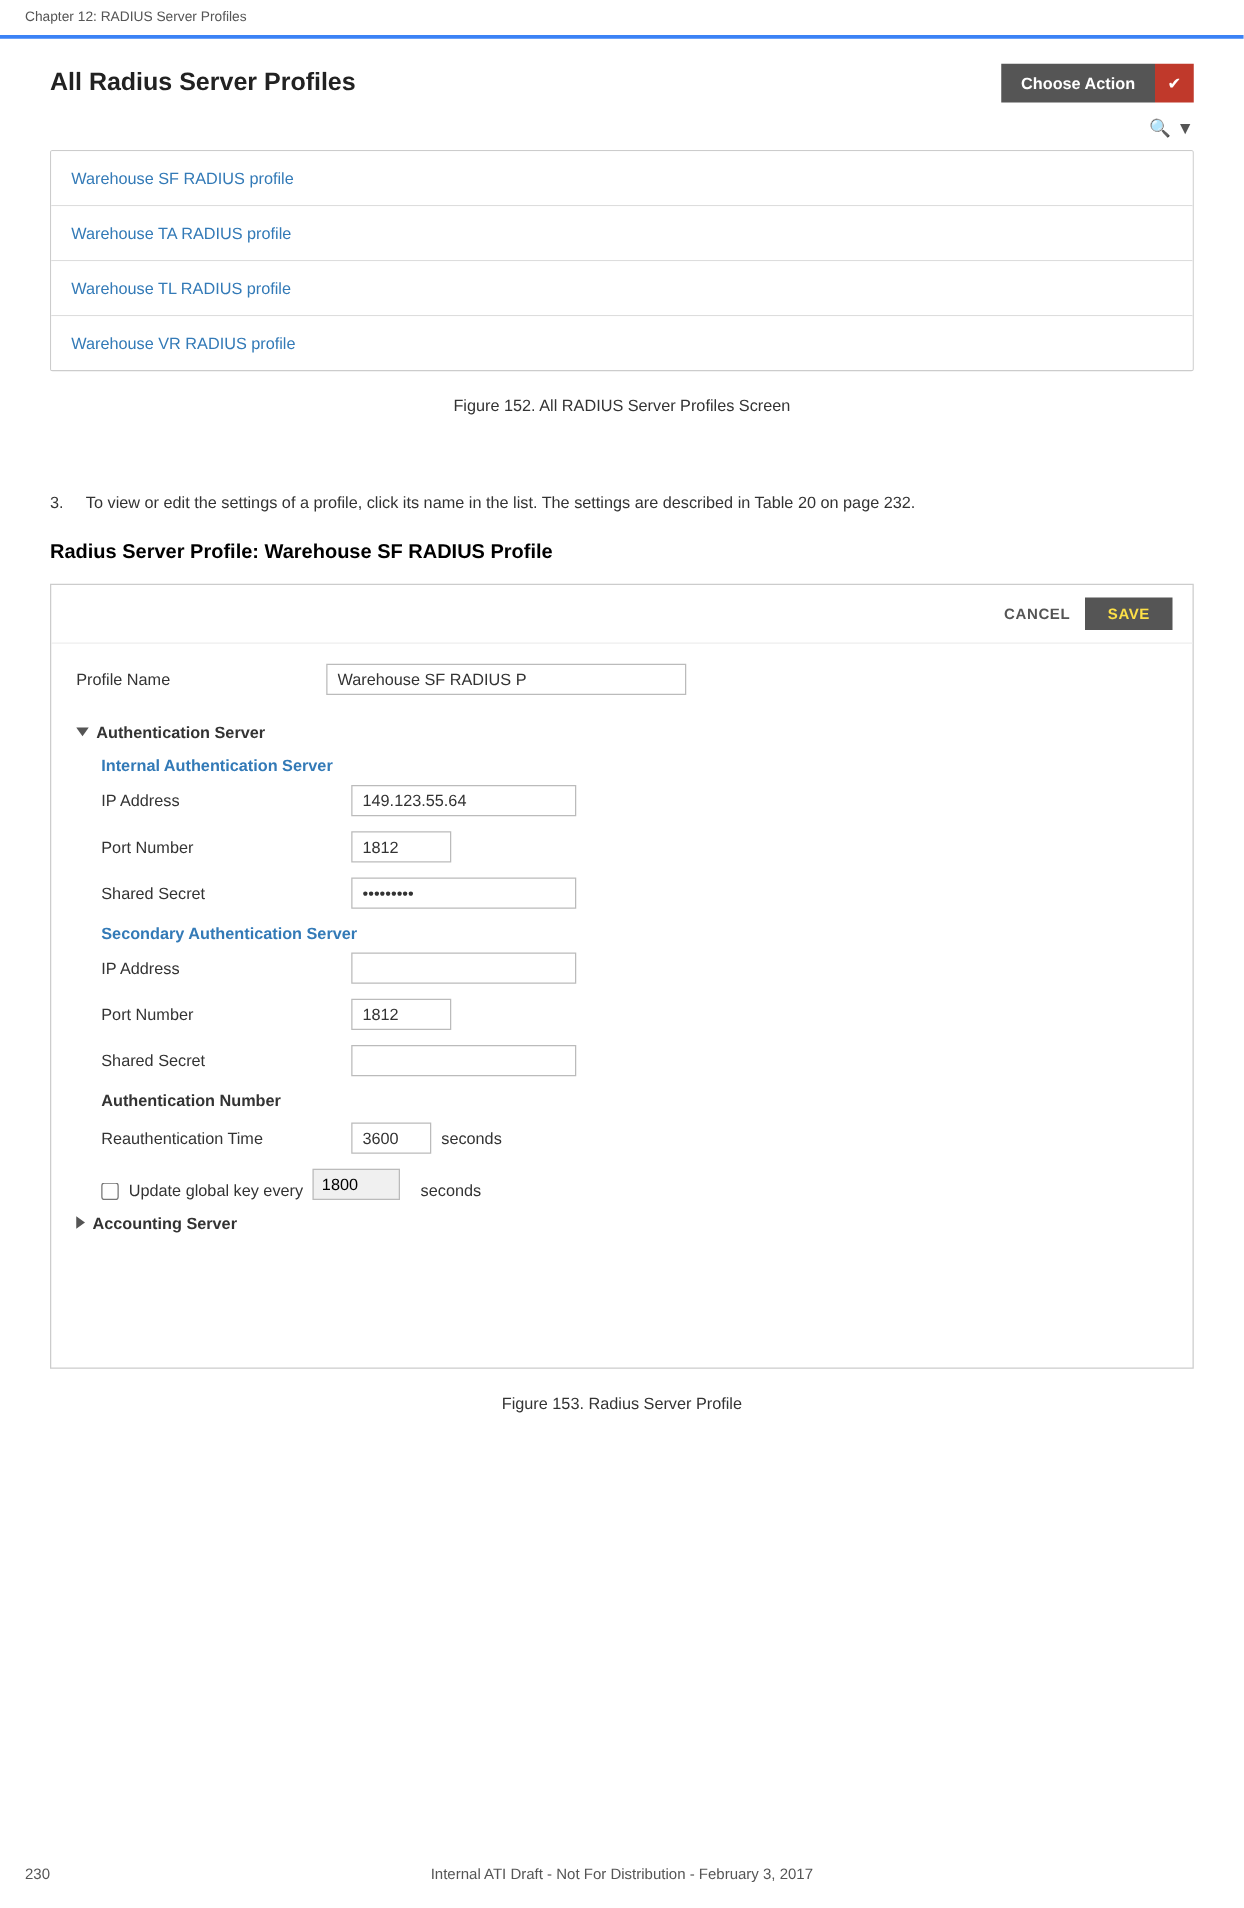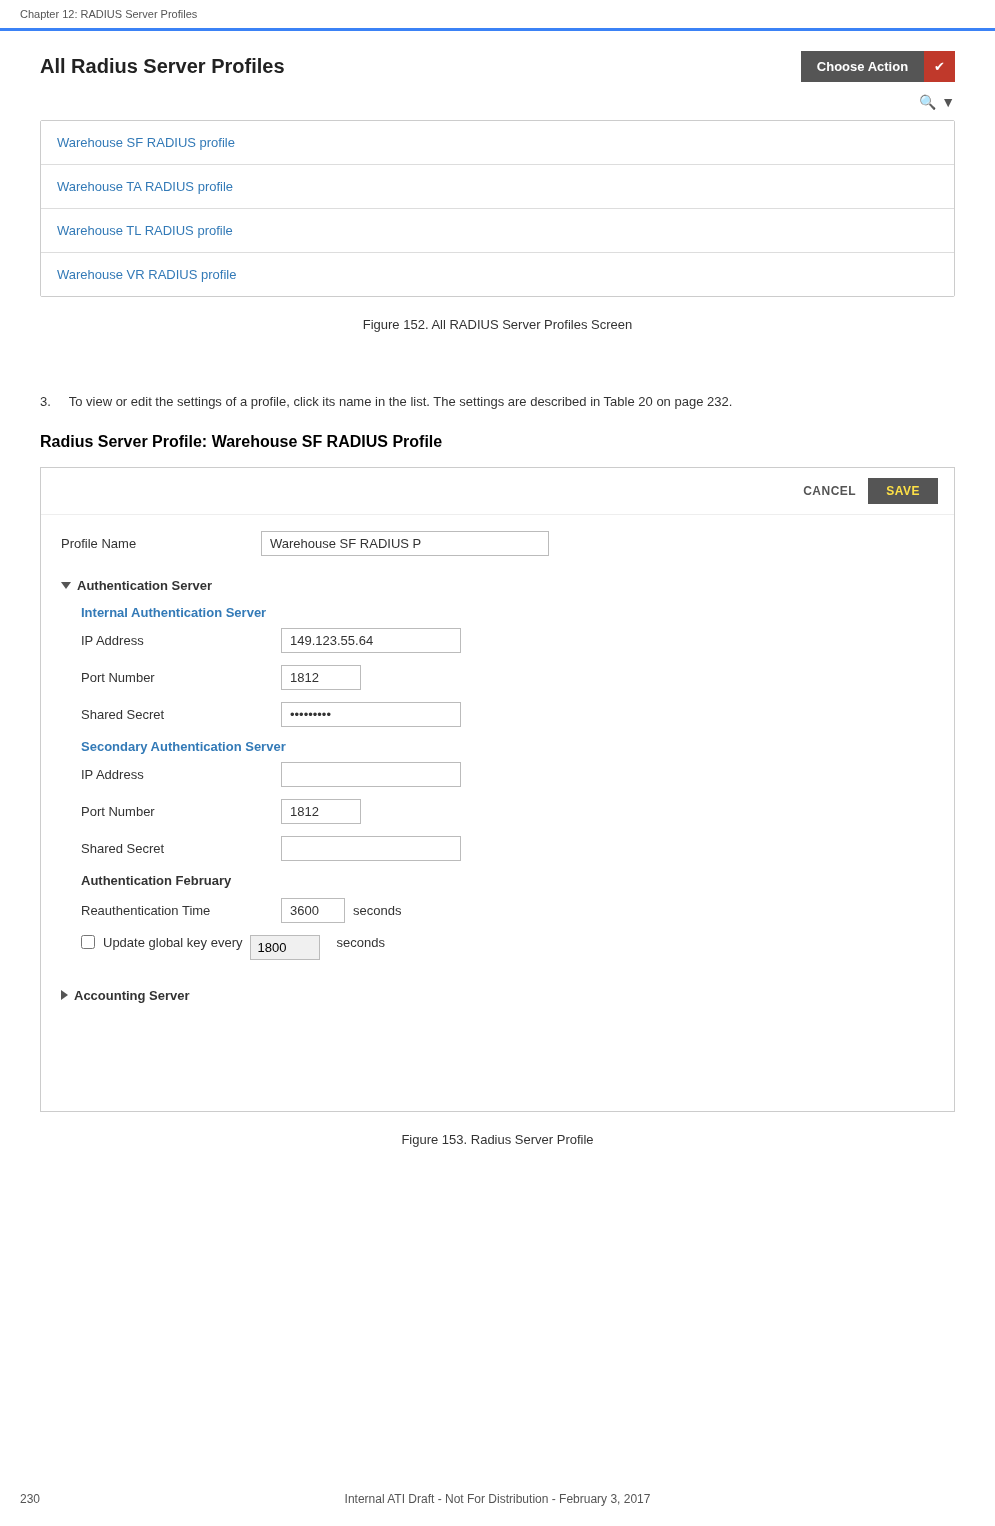--- a/index.html
+++ b/index.html
@@ -204,23 +204,23 @@
     .auth-setting-section {
       margin-top: 10px;
     }
     .form-suffix {
       margin-left: 8px;
       font-size: 13px;
       color: #333;
     }
     .checkbox-row {
       display: flex;
-      align-items: flex-start;
+      align-items: flex-end;
       gap: 8px;
-      margin-bottom: 28px;
+      margin-bottom: 11px;
       margin-left: 0;
     }
     .checkbox-row input[type="checkbox"] {
       width: 14px;
       height: 14px;
       cursor: pointer;
     }
     .checkbox-label {
       font-size: 13px;
       color: #333;
@@ -367,21 +367,21 @@
           <div class="form-label">Port Number</div>
           <input class="form-input" type="text" style="width: 80px;" value="1812">
         </div>
 
         <div class="form-row">
           <div class="form-label">Shared Secret</div>
           <input class="form-input" type="password" value="" style="">
         </div>
 
         <div class="auth-setting-section">
-          <div class="subsection-title">Authentication February</div>
+          <div class="subsection-title">Authentication Number</div>
 
           <div class="form-row">
             <div class="form-label">Reauthentication Time</div>
             <input class="form-input" type="text" style="width: 64px;" value="3600">
             <span class="form-suffix">seconds</span>
           </div>
 
           <div class="checkbox-row">
             <input type="checkbox" style="">
             <span class="checkbox-label">Update global key every</span>

